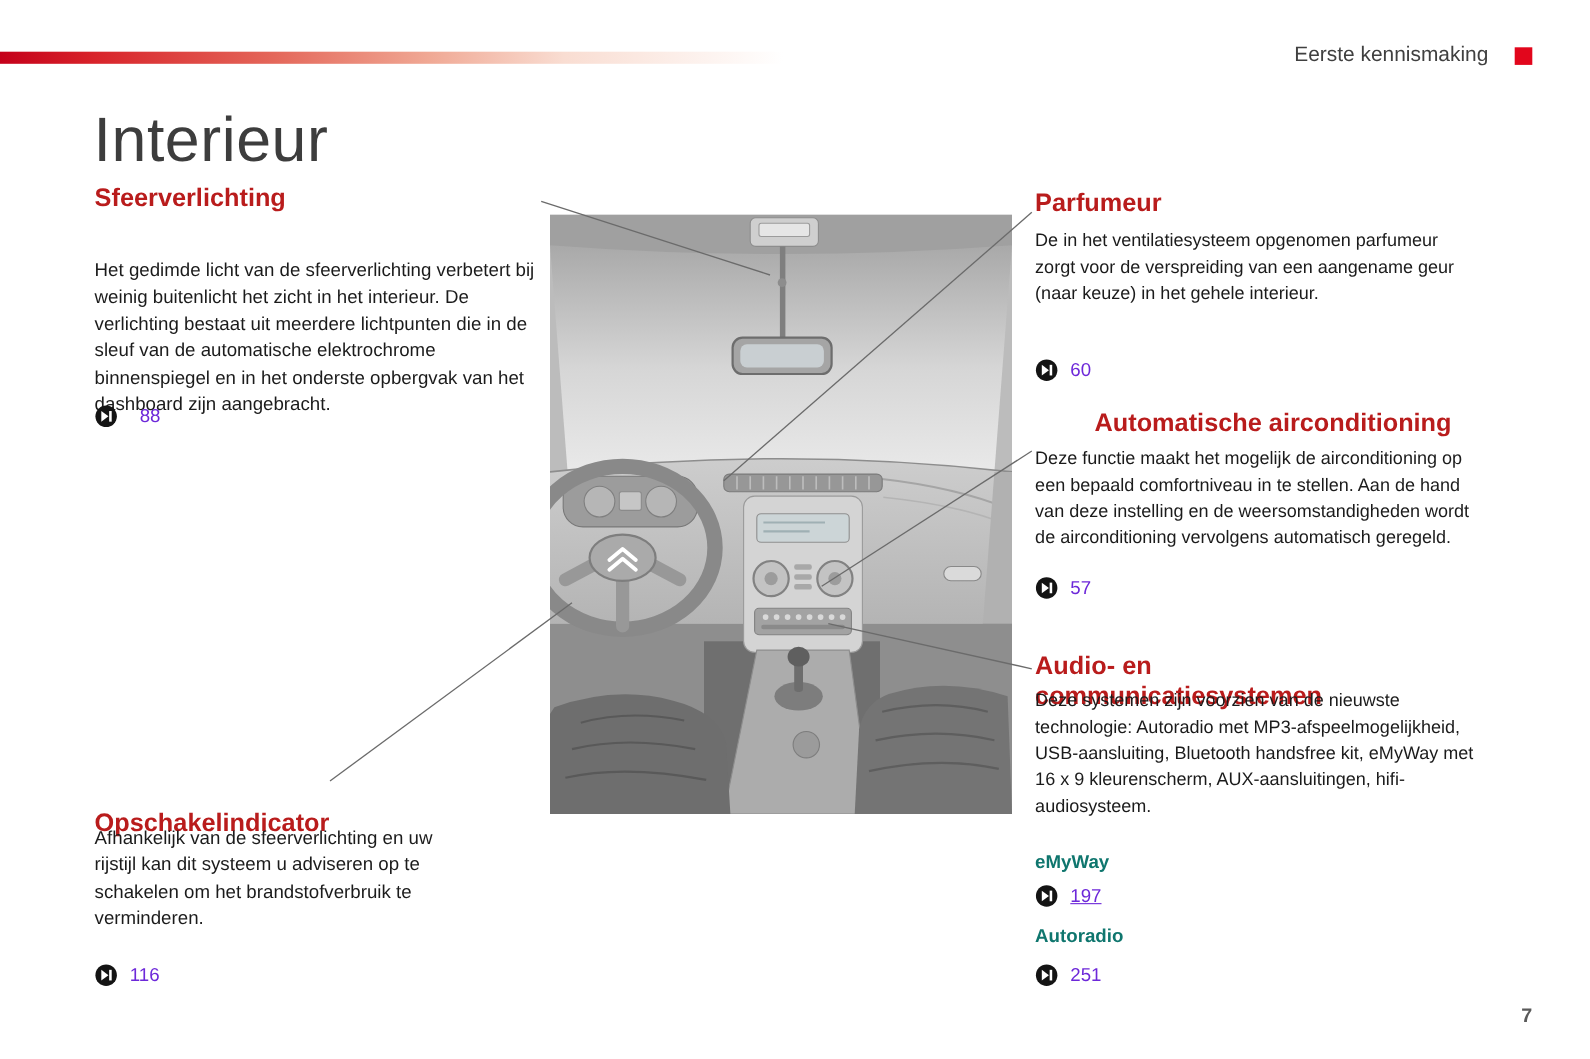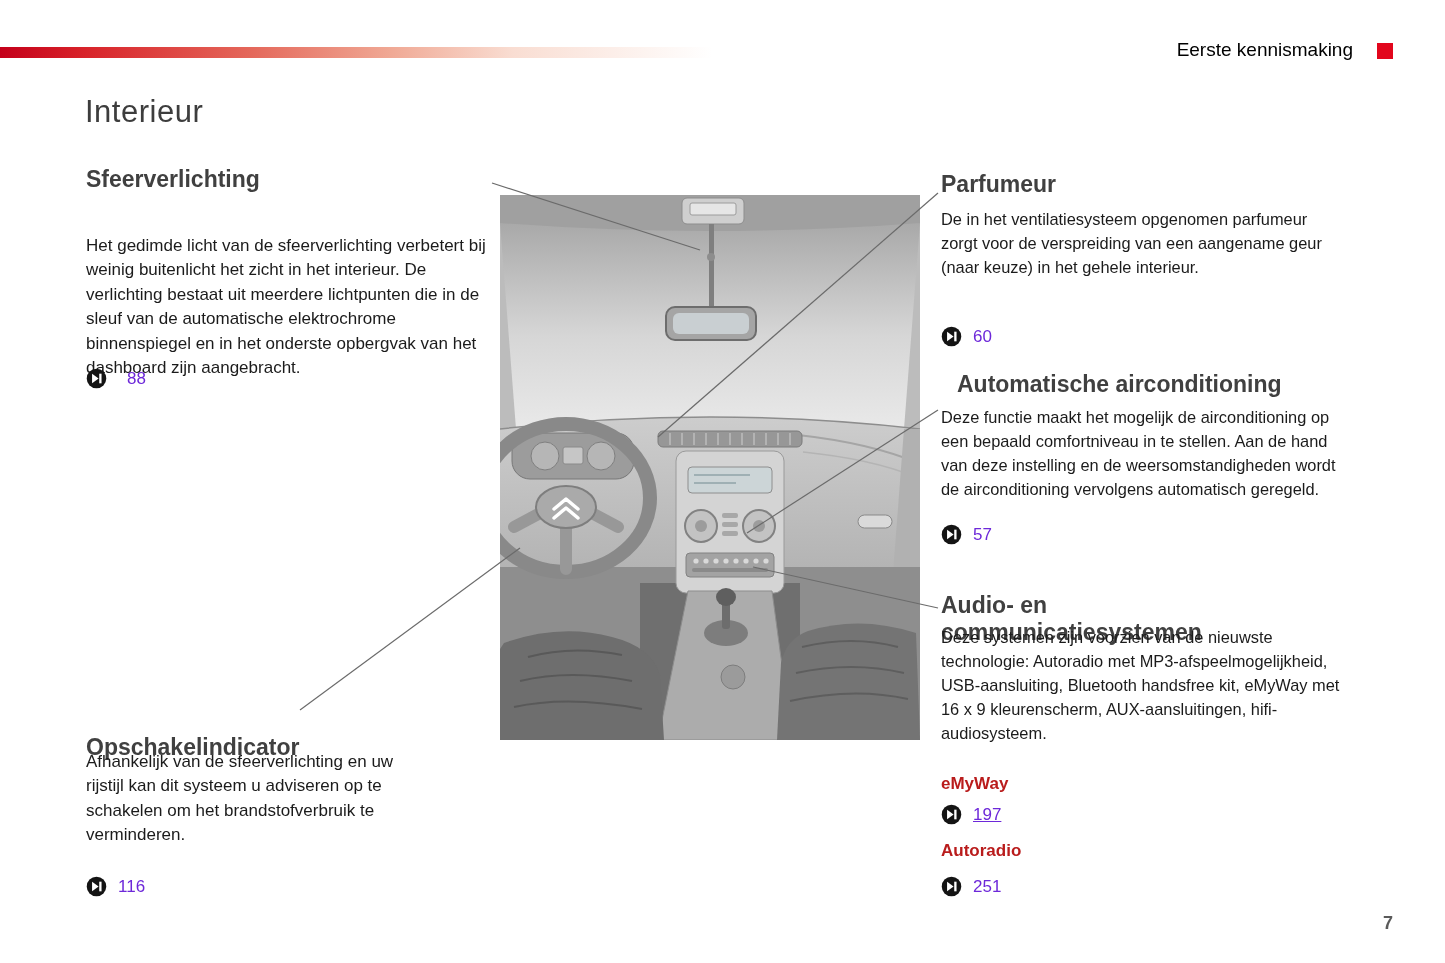--- a/index.html
+++ b/index.html
@@ -6,28 +6,28 @@
   body{
     width:1445px;height:963px;position:relative;background:#ffffff;
     font-family:"Liberation Sans", sans-serif;color:#1c1c1c;overflow:hidden;
   }
   .abs{position:absolute;}
   .topbar{
     left:0;top:47px;width:712px;height:11px;
     background:linear-gradient(to right,#c4001a 0%,#d8232a 12%,#e4675a 35%,#f0a995 55%,#f9ddd2 72%,#ffffff 100%);
   }
   .red-square{left:1377px;top:43px;width:16px;height:16px;background:#e2061c;}
-  .crumb{right:92px;top:39px;font-size:19px;color:#000000;}
-  .page-title{left:85px;top:94px;font-size:31px;font-weight:400;color:#3d3d3d;letter-spacing:.5px;}
-  .h2{font-size:23px;font-weight:700;color:#404040;line-height:1.18;margin:0;}
+  .crumb{right:92px;top:39px;font-size:19px;color:#404040;}
+  .page-title{left:85px;top:94px;font-size:57px;font-weight:400;color:#3d3d3d;letter-spacing:.5px;}
+  .h2{font-size:23px;font-weight:700;color:#b91c1c;line-height:1.18;margin:0;}
   .body-text{font-size:17px;line-height:1.44;color:#1b1b1b;margin:0;}
   .body-text.sm{font-size:16.4px;line-height:1.46;}
   .ref{display:flex;align-items:center;gap:11px;font-size:17px;color:#6d28d9;}
   .ref svg{display:block;}
-  .sublabel{font-size:17px;font-weight:700;color:#b91c1c;}
+  .sublabel{font-size:17px;font-weight:700;color:#0f766e;}
   .pageno{left:1383px;top:913px;font-size:18px;font-weight:700;color:#5a5a5a;}
   .illu{left:500px;top:195px;width:420px;height:545px;}
   .lines-overlay{left:0;top:0;width:1445px;height:963px;pointer-events:none;}
 </style>
 </head>
 <body>
 
 <div class="abs topbar"></div>
 <div class="abs red-square"></div>
 <div class="abs crumb">Eerste kennismaking</div>
@@ -66,21 +66,21 @@
   <span>
       <svg width="21" height="21" viewBox="0 0 20 20">
         <circle cx="10" cy="10" r="9.3" fill="#141414"></circle>
         <path d="M5.8 5.4 L12 10 L5.8 14.6 Z" fill="#fff"></path>
         <rect x="12.6" y="5.4" width="2.2" height="9.2" fill="#fff"></rect>
       </svg>
     </span>
   <span>60</span>
 </div>
 
-<h2 class="abs h2" style="left:957px;top:371px;width:410px;">Automatische airconditioning</h2>
+<h2 class="abs h2" style="left:995px;top:371px;width:410px;">Automatische airconditioning</h2>
 <p class="abs body-text sm" style="left:941px;top:406px;width:404px;">Deze functie maakt het mogelijk de airconditioning op een bepaald comfortniveau in te stellen. Aan de hand van deze instelling en de weersomstandigheden wordt de airconditioning vervolgens automatisch geregeld.</p>
 <div class="abs ref" style="left:941px;top:524px;">
   <span>
       <svg width="21" height="21" viewBox="0 0 20 20">
         <circle cx="10" cy="10" r="9.3" fill="#141414"></circle>
         <path d="M5.8 5.4 L12 10 L5.8 14.6 Z" fill="#fff"></path>
         <rect x="12.6" y="5.4" width="2.2" height="9.2" fill="#fff"></rect>
       </svg>
     </span>
   <span>57</span>

